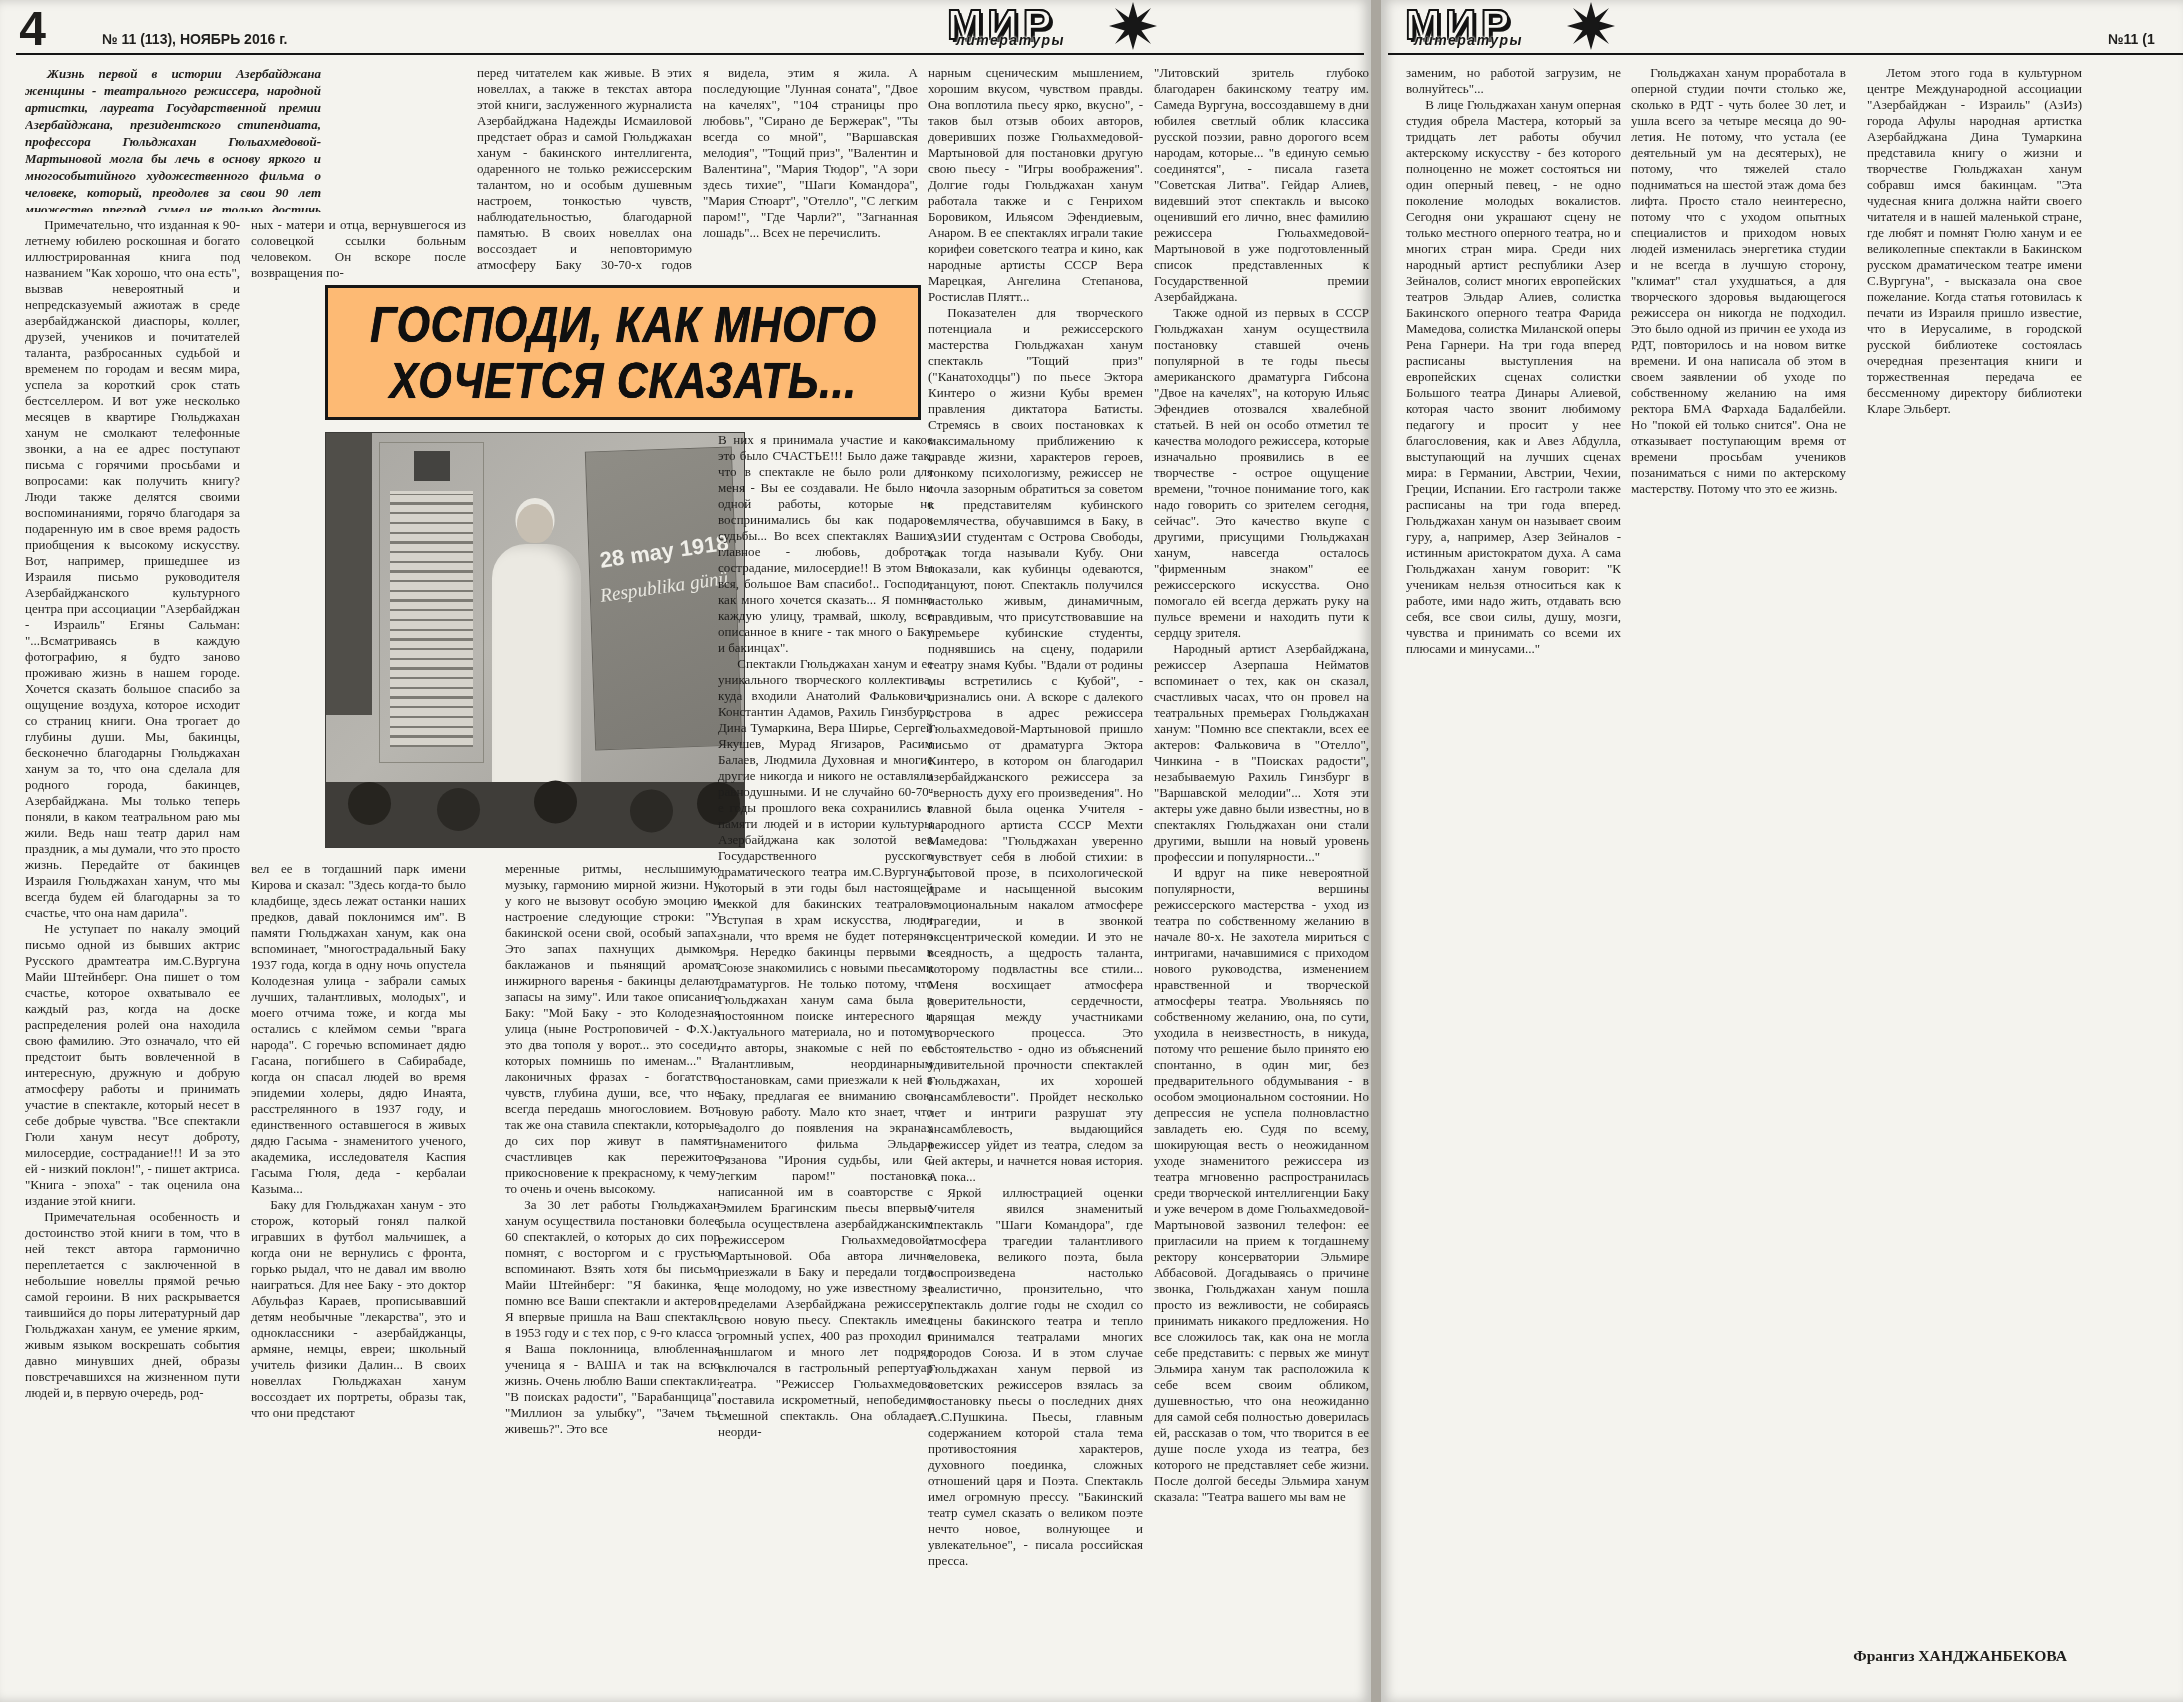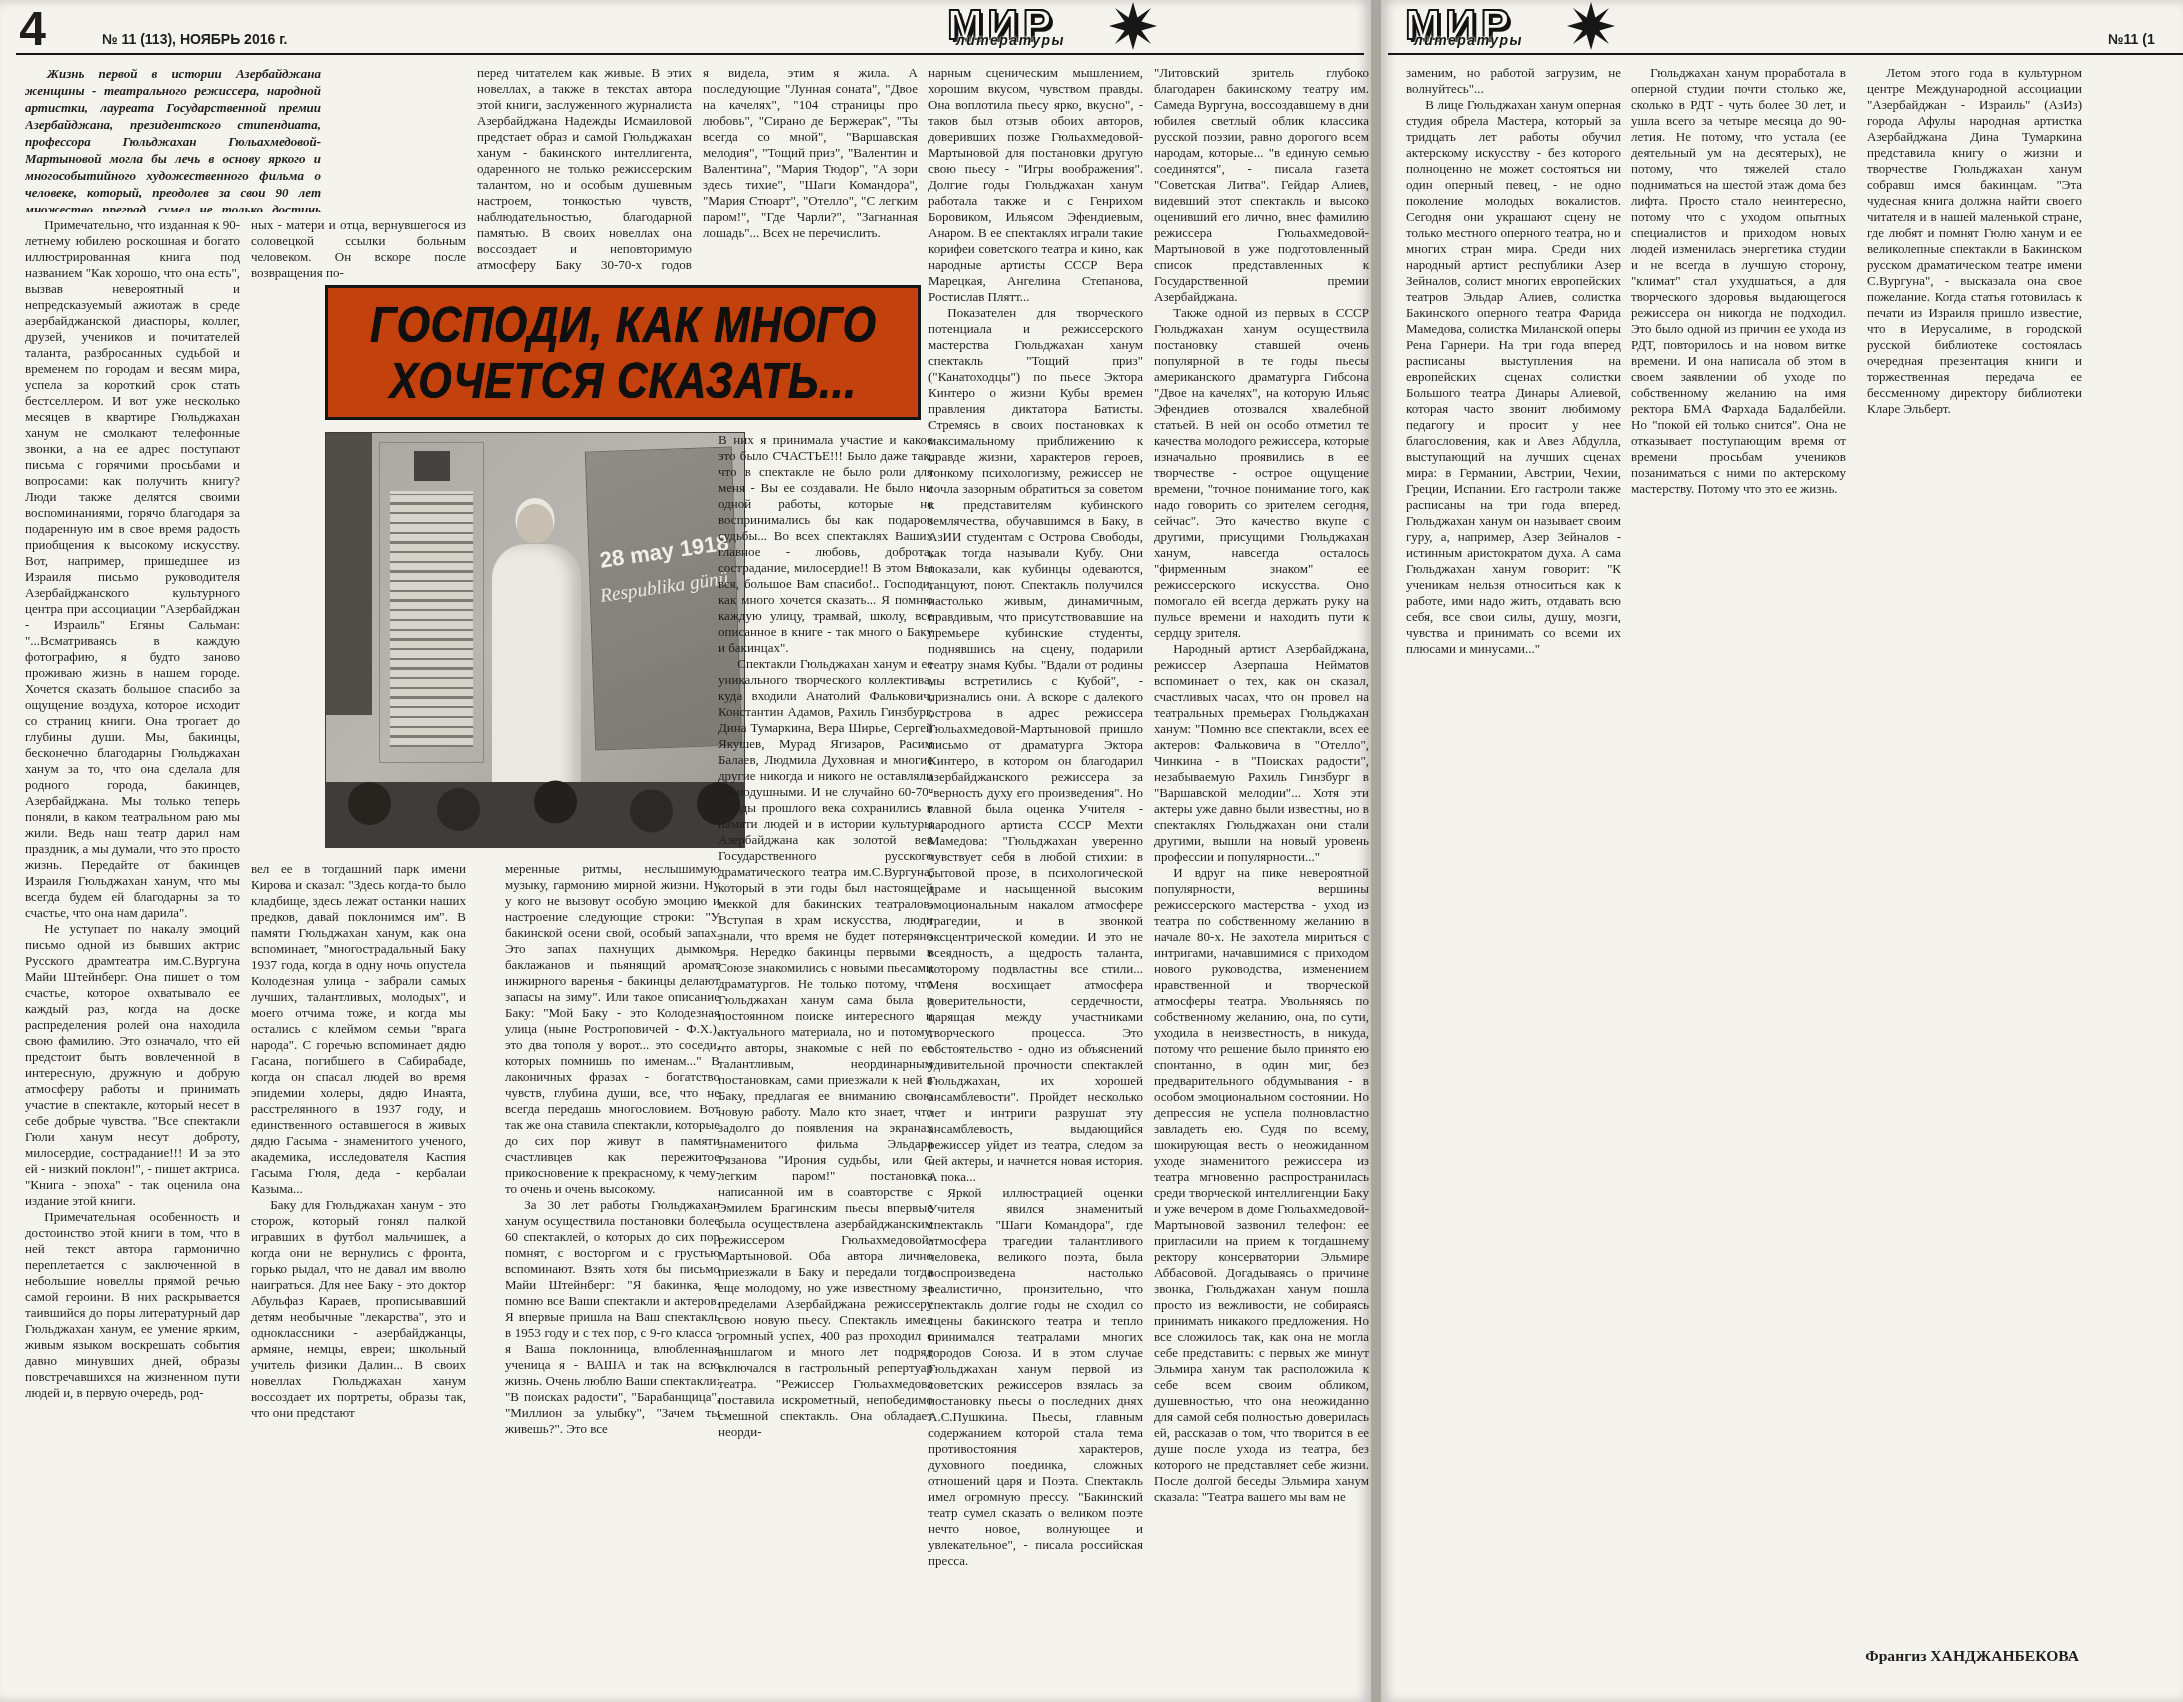--- a/index.html
+++ b/index.html
@@ -63,21 +63,21 @@
   #c4b { left:703px;  top:432px;  height:1251px;margin-left:15px; }
   #c5  { left:928px; top:65px;   height:1617px; }
   #c6  { left:1154px; top:65px;   height:1617px; }
 
   #cA { left:25px;  top:65px; height:1617px; }
   #cB { left:250px; top:65px; height:1617px; }
   #cC { left:486px; top:65px; height:1580px; }
 
   
   .hbox { position:absolute; left:325px; top:285px; width:596px; height:135px;
-          border:3px solid #161616; background:#c2410c;
+          border:3px solid #161616; background:#fdba74;
           display:flex; flex-direction:column; align-items:center; justify-content:center; }
   .hline { font-family:"Liberation Sans","DejaVu Sans",sans-serif; font-weight:700; font-style:italic;
            font-size:42px; line-height:56px; letter-spacing:0.7px; color:#101010;
            transform:scale(1.02,1.18); transform-origin:center;
            text-shadow:0 0 0.7px #101010, 0.4px 0 0 #101010; white-space:nowrap; }
 
   
   .photo { position:absolute; left:325px; top:432px; width:420px; height:416px;
            background:linear-gradient(135deg,#a9a7a2 0%,#b8b6b0 45%,#9a9893 100%);
            border:1.5px solid #3c3b38; overflow:hidden; }
@@ -100,21 +100,21 @@
   .ph-head { position:absolute; left:25px; top:0; width:36px; height:39px; background:#c7bfb2;
              border-radius:50% 50% 45% 45%; box-shadow:0 -4.5px 0 1.5px #e9e7e0; }
   .ph-body { position:absolute; left:0; top:40px; width:89px; height:272px; background:#ebe9e2;
              border-radius:34px 34px 6px 6px; box-shadow: inset -10.4px 0 13.4px rgba(0,0,0,.18); }
   .ph-audience { position:absolute; left:0; bottom:0; width:100%; height:65px; background:#3f3d39; }
   .ph-audience::before { content:""; position:absolute; left:22px; bottom:22px; width:43px; height:43px;
              border-radius:50%; background:#26241f;
              box-shadow:89px 6px 0 0 #2b2925, 186px -1.5px 0 0 #23211d, 282px 7.4px 0 0 #2b2925, 349px 0 0 0 #23211d; }
 
   
-  .byline { position:absolute; left:260px; top:1647px; width:438px; text-align:right;
+  .byline { position:absolute; left:248px; top:1647px; width:438px; text-align:right;
             font-weight:700; font-size:15.6px; }
 </style>
 </head>
 <body>
 
 <div id="canvas">
 
   <div class="page" id="page-left">
 
     <div class="pgnum">4</div>

